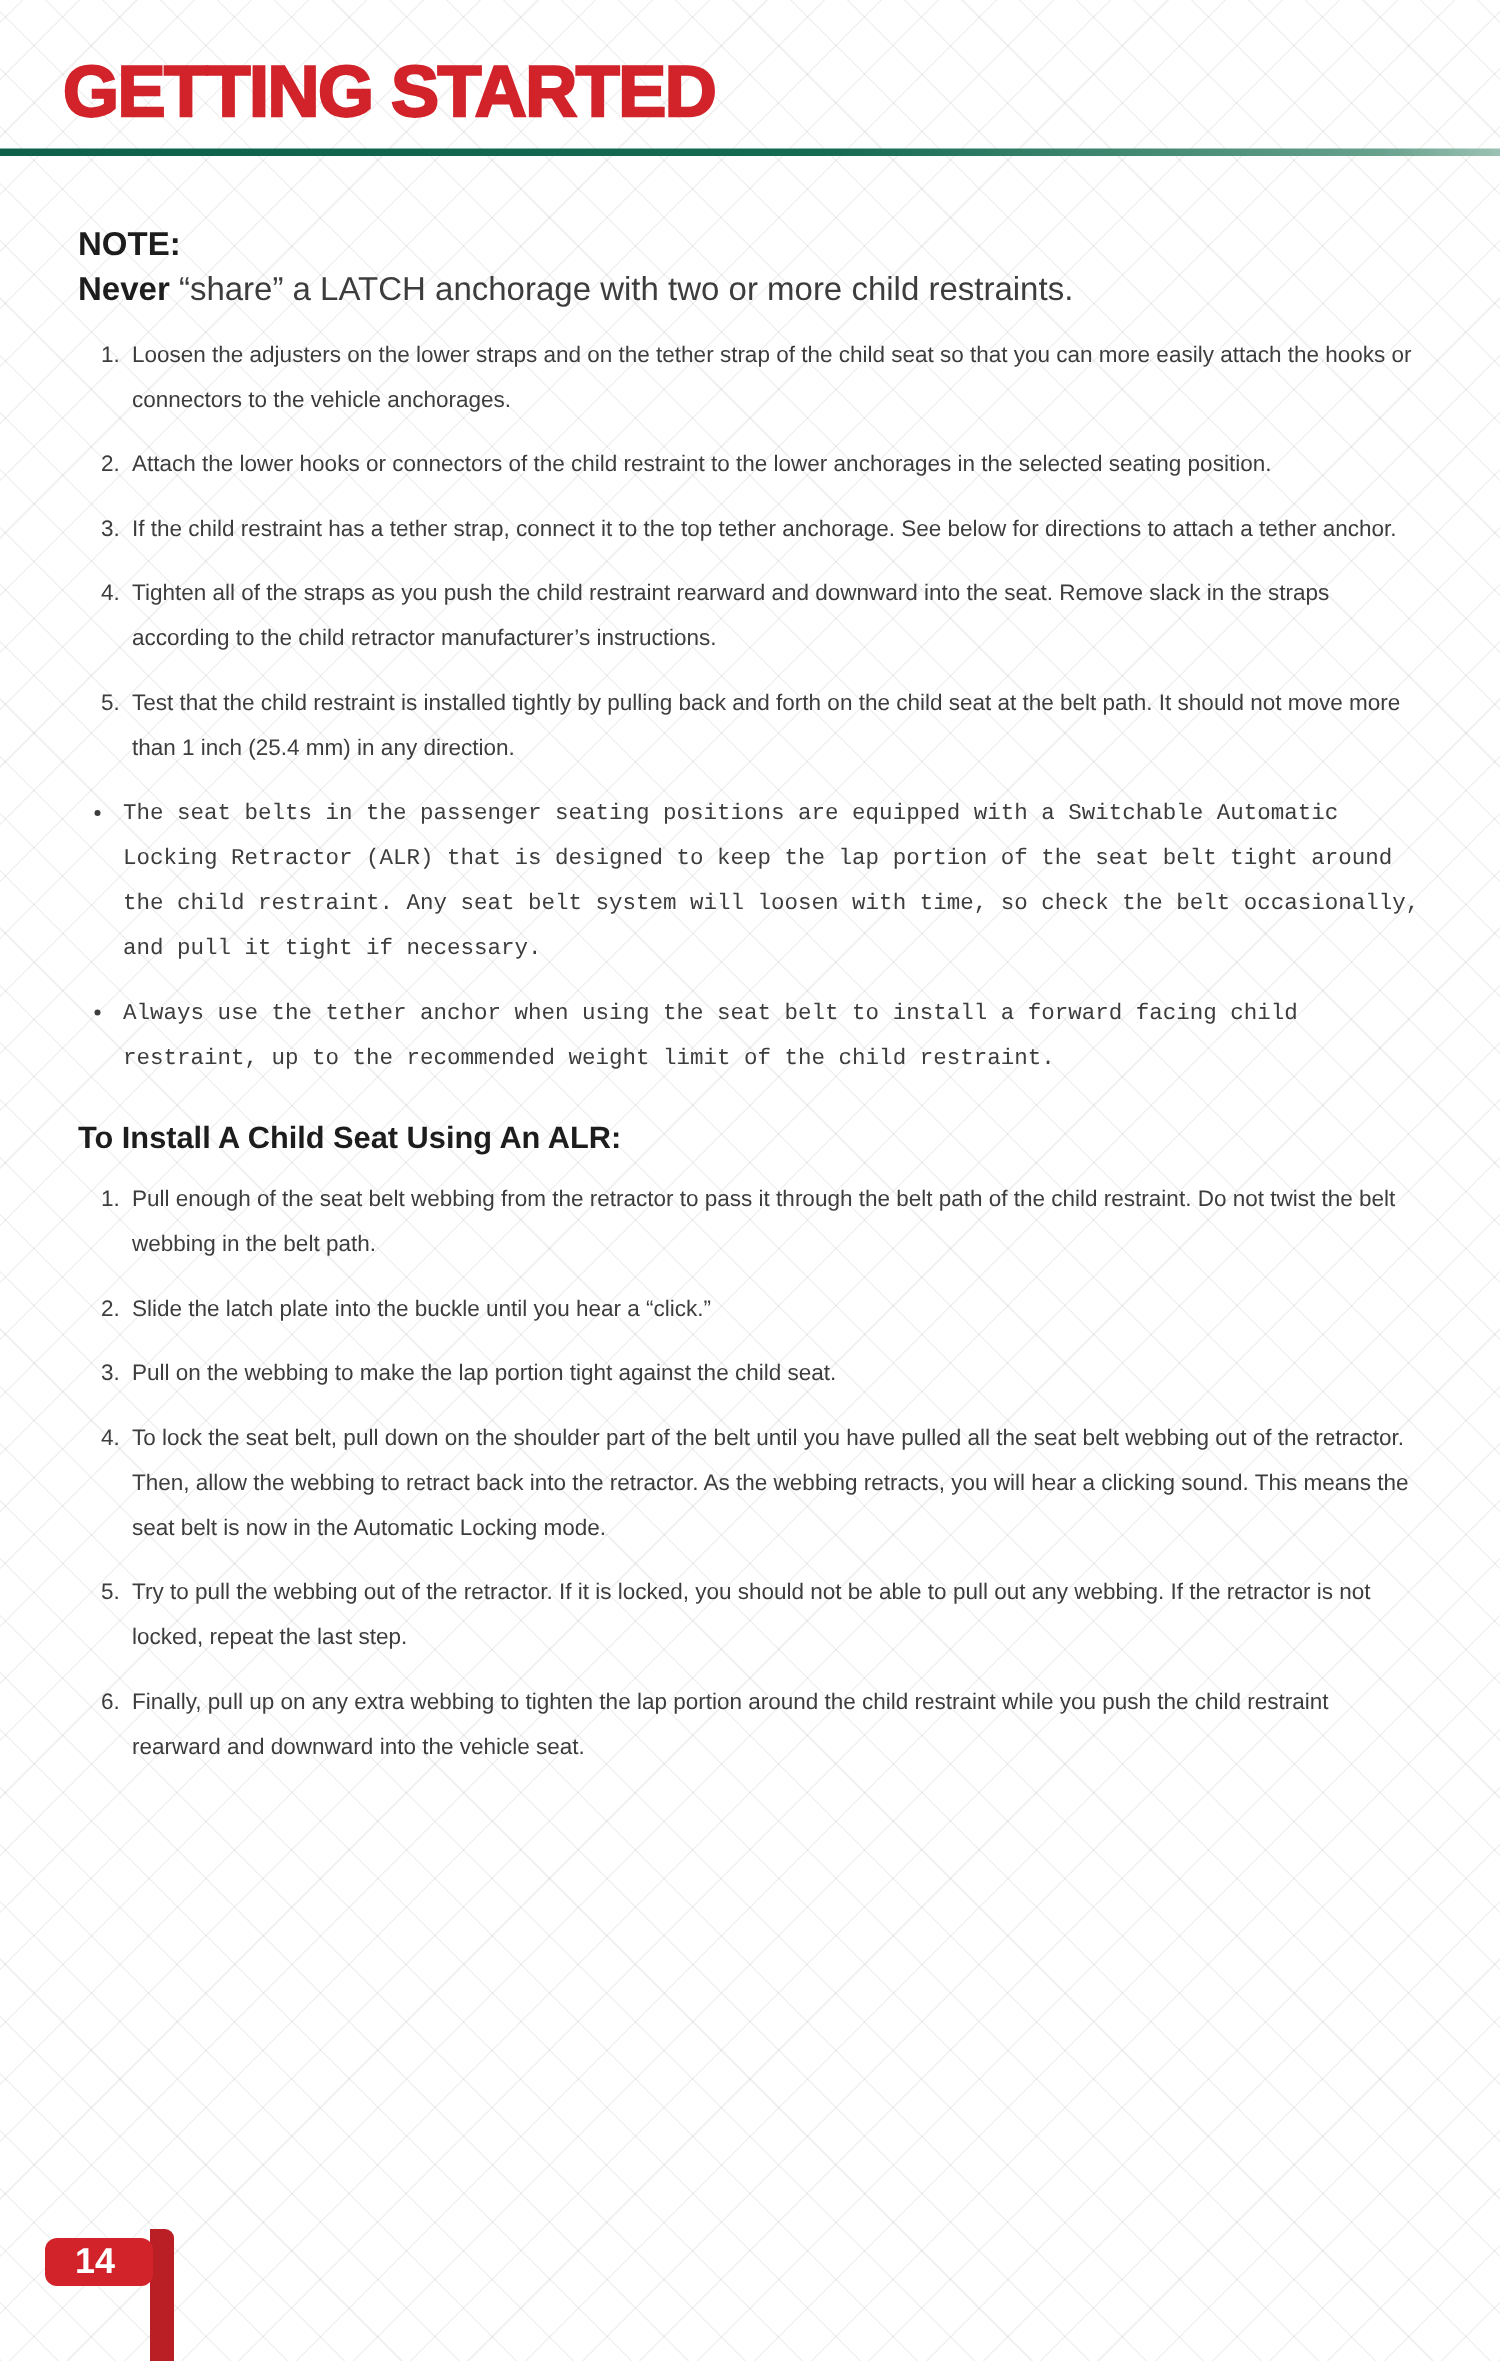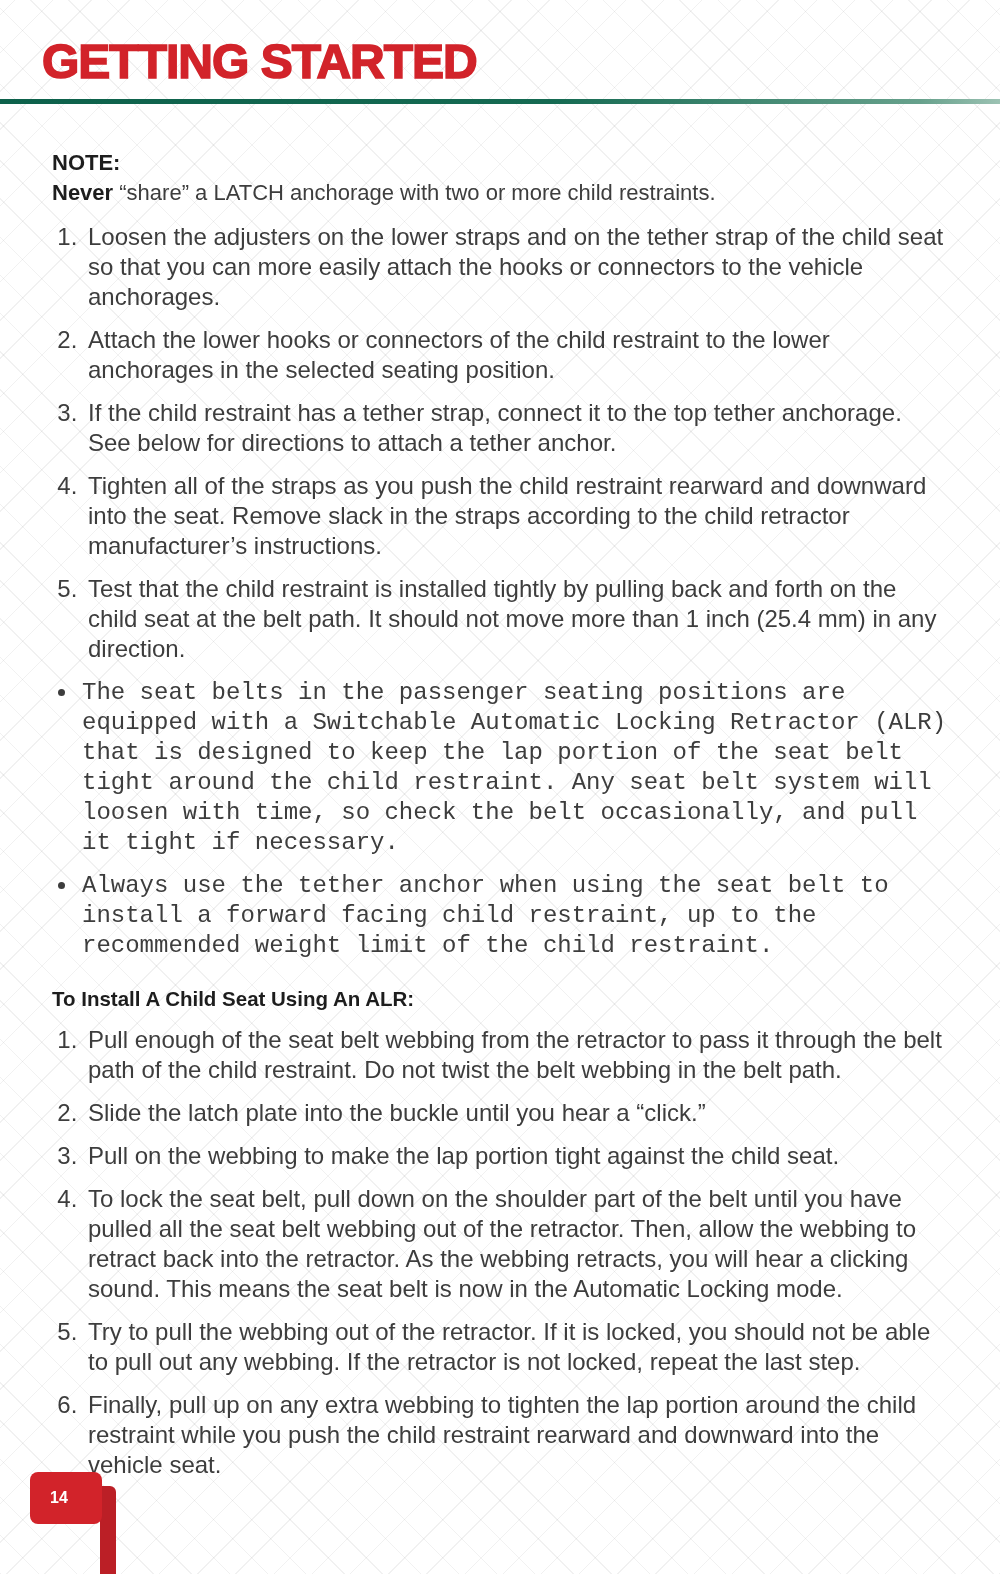--- a/index.html
+++ b/index.html
@@ -40,39 +40,39 @@
   .section-heading.first{margin-top:8px;}
   .note{
     margin:16px 0 6px 0;
     font-size:22px;
     line-height:30px;
   }
   .bold{font-weight:bold;color:#1d1d1d;}
   ol,ul{
     margin:14px 0 6px 0;
     padding-left:32px;
-    font-size:24px;
+    font-size:15px;
     line-height:30px;
   }
   ul{padding-left:26px;font-family:Liberation Mono, monospace;}
   ol li, ul li{
     margin-bottom:13px;
     padding-left:4px;
   }
   ul li::marker{color:#3d3d3d;}
   .footer-tab{
     position:absolute;
     left:30px;
     bottom:50px;
     width:72px;
-    height:52px;
+    height:32px;
     background:#d2232a;
     border-radius:8px;
     color:#ffffff;
-    font-size:16px;
+    font-size:24px;
     font-weight:bold;
     display:flex;
     align-items:center;
     padding-left:20px;
     box-sizing:border-box;
   }
   .footer-bar{
     position:absolute;
     left:100px;
     bottom:0;

